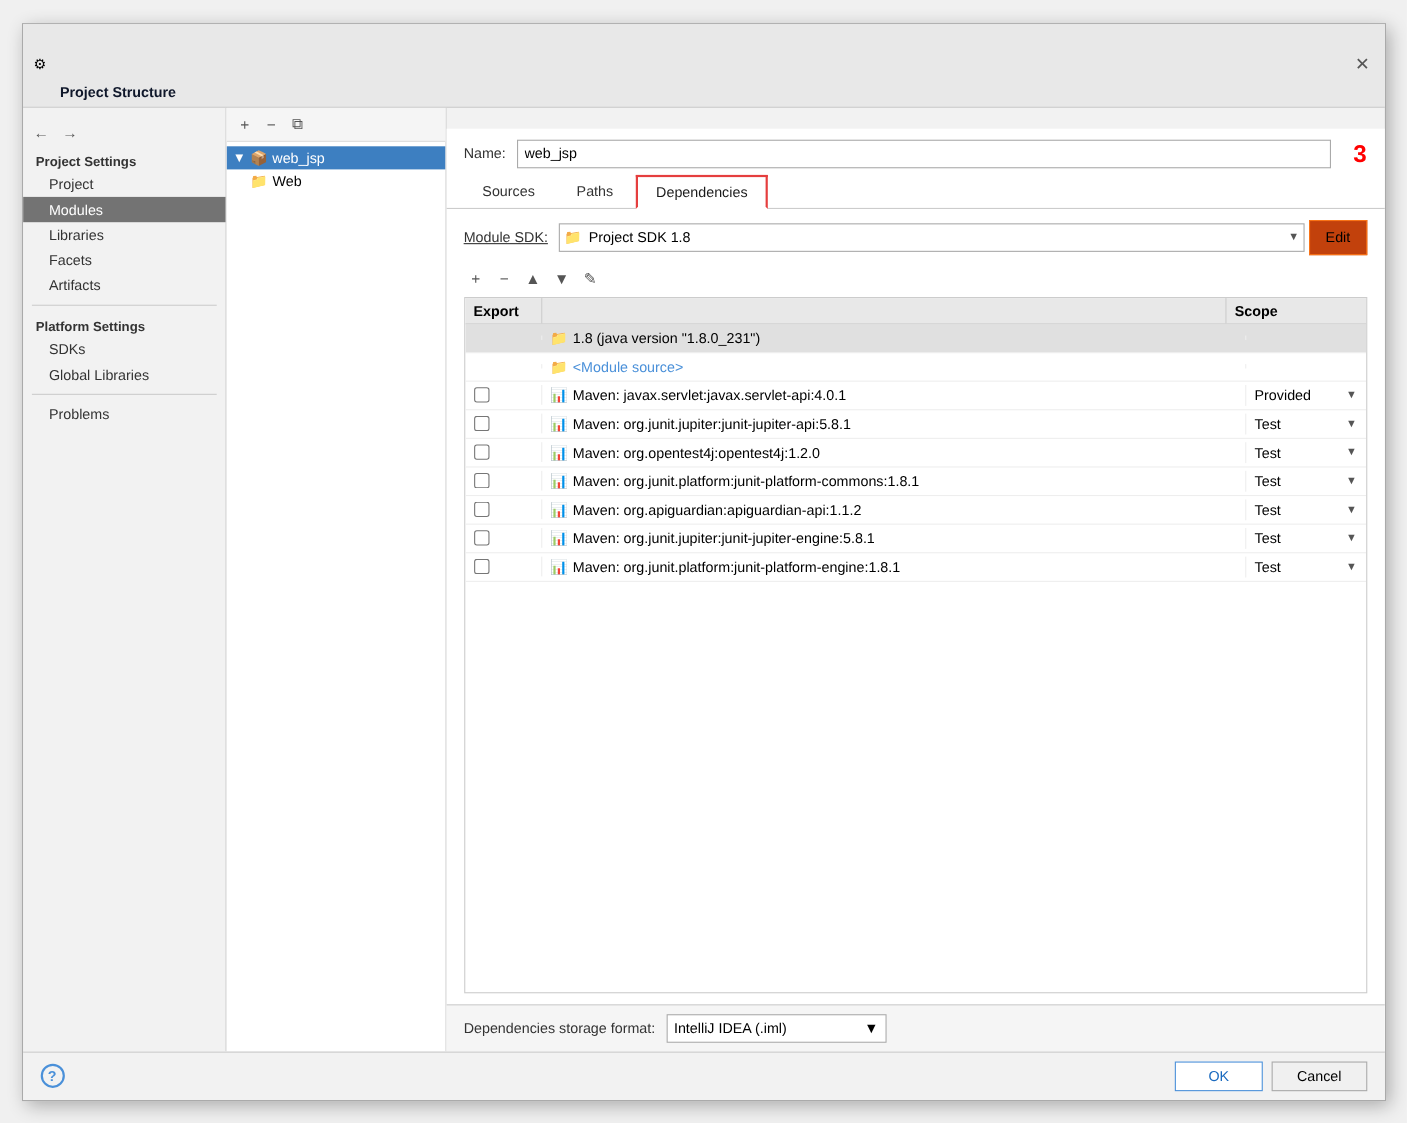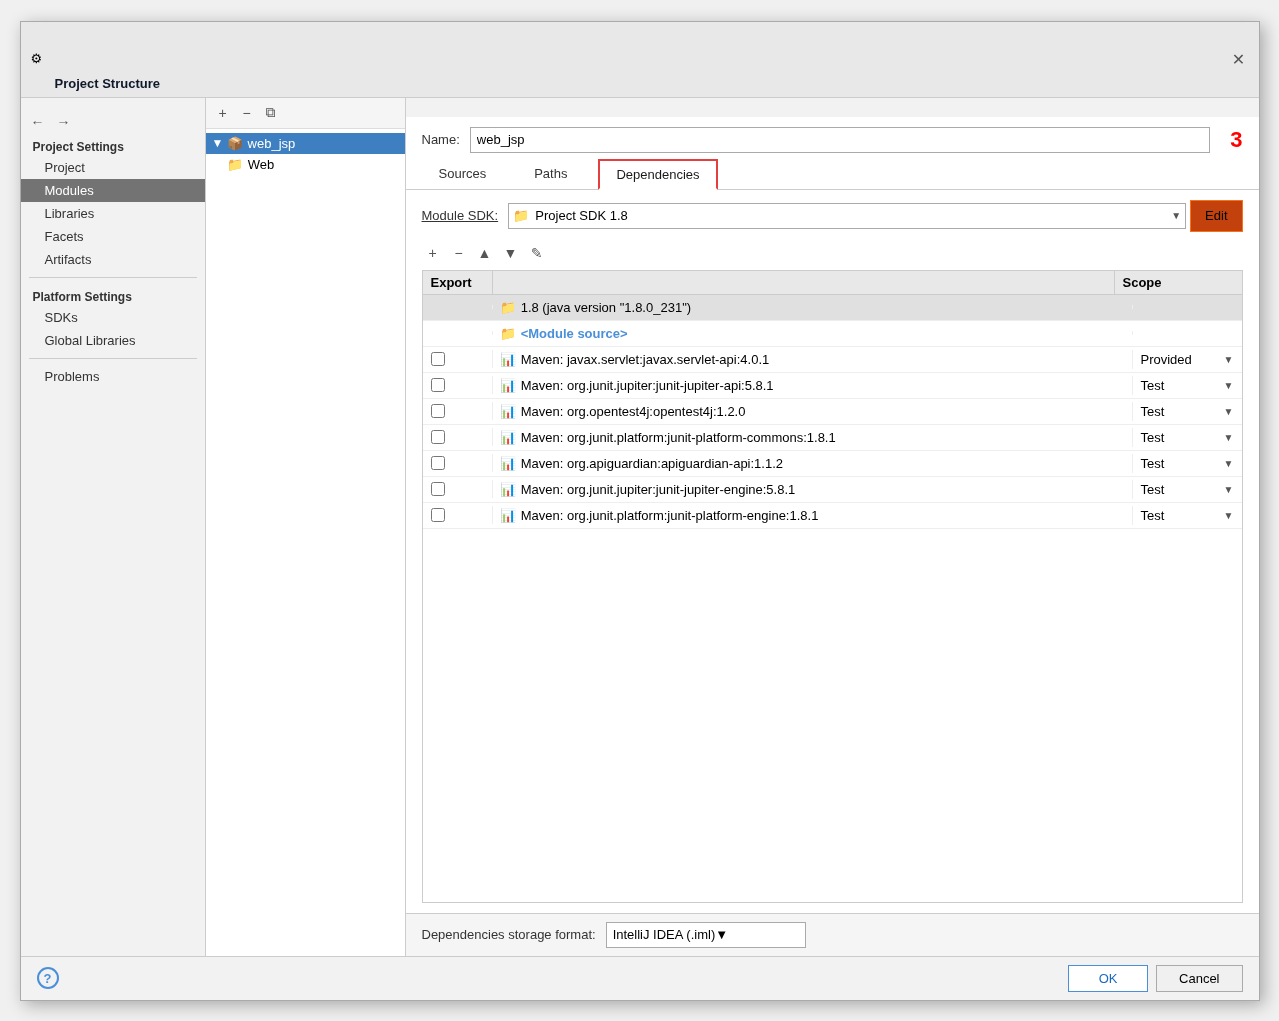--- a/index.html
+++ b/index.html
@@ -174,21 +174,21 @@
       height: 26px;
       border: 1px solid #aaa;
       padding: 2px 6px;
       font-size: 13px;
       background: #fff;
     }
     .tabs-row {
       display: flex;
       border-bottom: 1px solid #ccc;
       padding: 0 16px;
-      gap: 14px;
+      gap: 4px;
     }
     .tab {
       padding: 6px 16px;
       cursor: pointer;
       font-size: 13px;
       color: #333;
       border: 1px solid transparent;
       border-bottom: none;
       margin-bottom: -1px;
       background: none;
@@ -350,21 +350,21 @@
       align-items: center;
       justify-content: space-between;
       font-size: 13px;
     }
     .dep-checkbox {
       width: 14px;
       height: 14px;
       cursor: pointer;
     }
     .dep-icon-folder { color: #7ab0d4; font-size: 13px; }
-    .source-link { color: #4a90d9; font-weight: bold; }
+    .source-link { color: #4a90d9; }
     .scope-arrow {
       font-size: 10px;
       color: #555;
       cursor: pointer;
     }
     
     .storage-row {
       display: flex;
       align-items: center;
       padding: 8px 16px;
@@ -378,21 +378,21 @@
     }
     .storage-select {
       height: 26px;
       border: 1px solid #aaa;
       background: #fff;
       font-size: 13px;
       padding: 2px 6px;
       min-width: 200px;
       display: flex;
       align-items: center;
-      justify-content: flex-start;
+      justify-content: space-between;
       cursor: pointer;
     }
     .dialog-footer {
       display: flex;
       justify-content: flex-end;
       align-items: center;
       padding: 8px 16px;
       border-top: 1px solid #ccc;
       background: #f2f2f2;
       gap: 8px;

